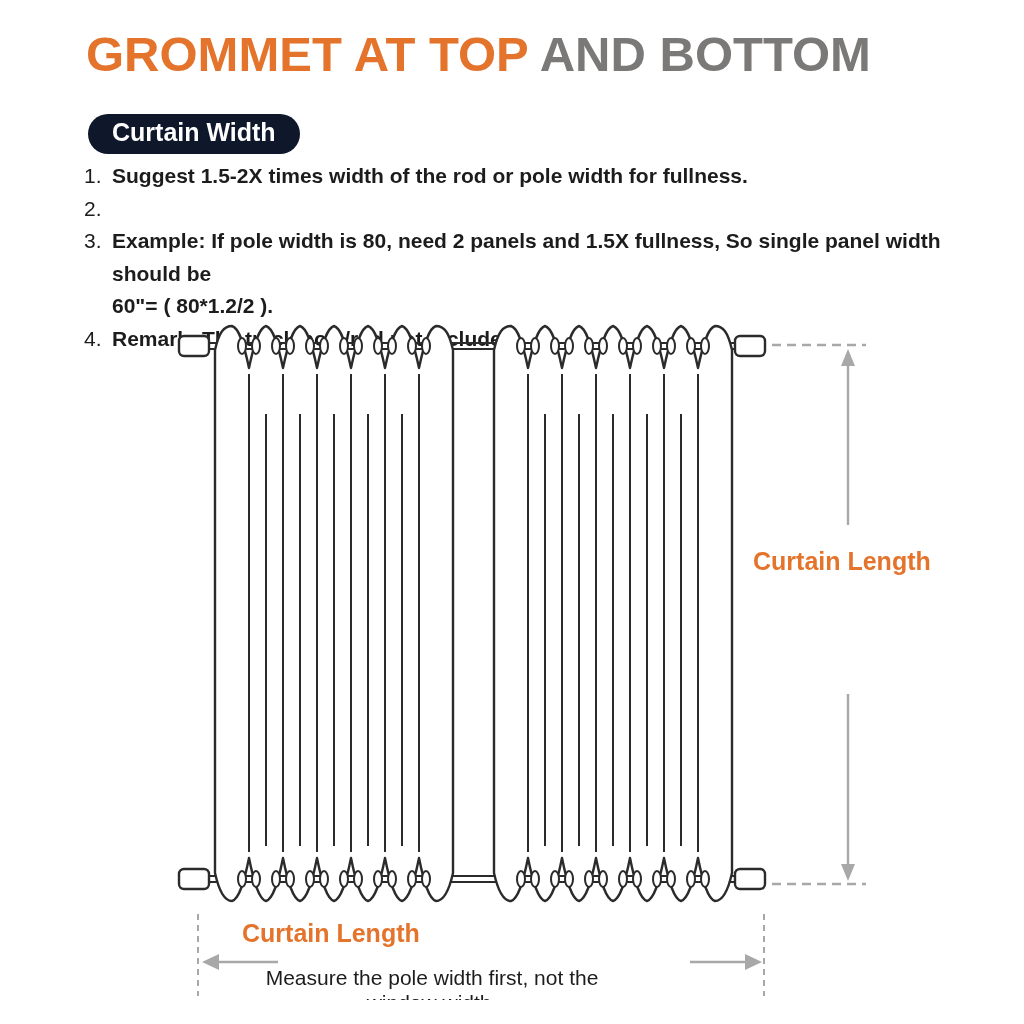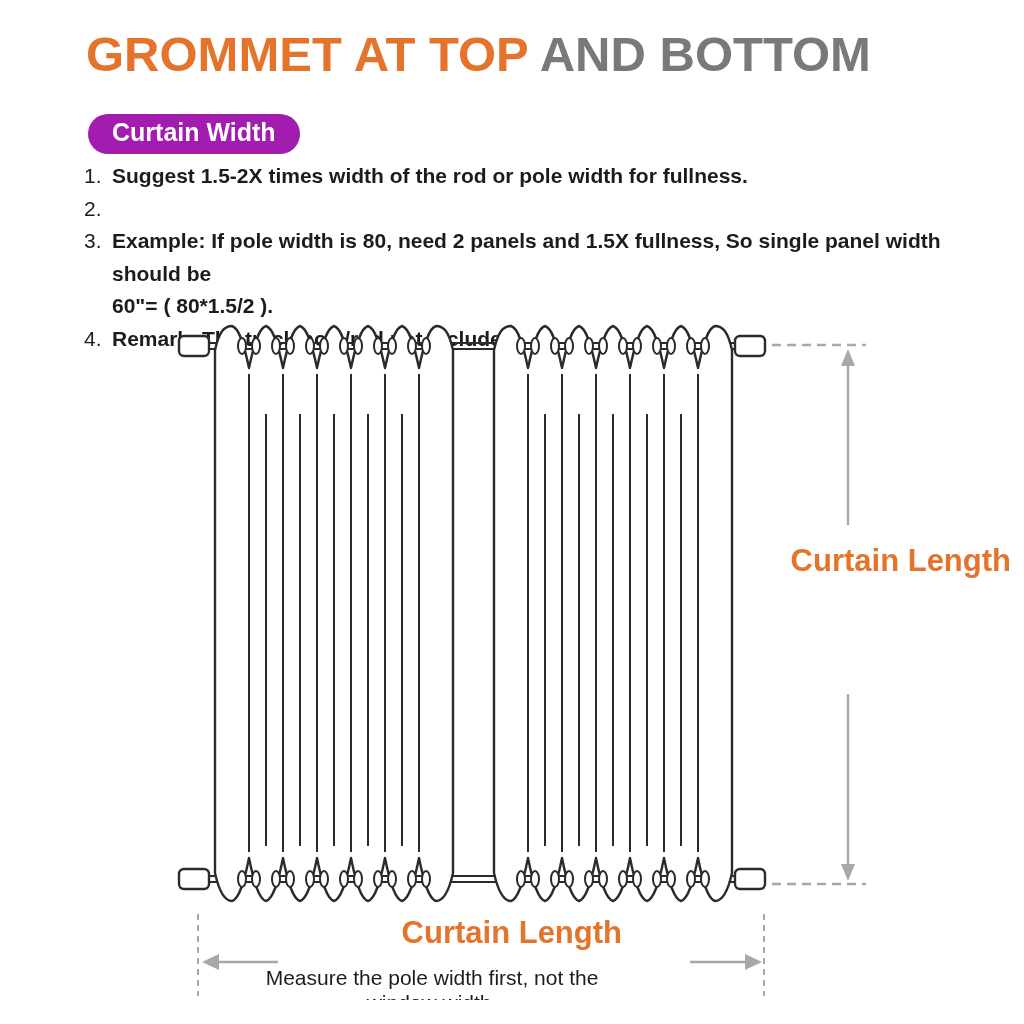--- a/index.html
+++ b/index.html
@@ -7,34 +7,34 @@
     position:relative;width:1024px;height:1000px;background:#ffffff;
     font-family:"Liberation Sans",sans-serif;color:#1d1d1d;overflow:hidden;
   }
   .title{
     position:absolute;left:86px;top:26px;font-size:49px;line-height:56px;
     font-weight:700;letter-spacing:0px;white-space:nowrap;margin:0;
   }
   .title .t-orange{color:#E4732C;}
   .title .t-gray{color:#7B7977;}
   .badge{
-    position:absolute;left:88px;top:114px;background:#a21caf;color:#ffffff;
+    position:absolute;left:88px;top:114px;background:#0f172a;color:#ffffff;
     font-size:25px;font-weight:700;padding:4px 24px 7px 24px;border-radius:24px;
   }
   .list{
     position:absolute;left:84px;top:160px;width:890px;margin:0;padding:0;
     list-style:none;font-size:21px;line-height:32.5px;color:#1c1c1c;
   }
   .list li{display:flex;}
   .list .num{flex:none;width:28px;}
   .list .txt{white-space:pre-line;font-weight:bold;}
   .diagram-svg{position:absolute;left:0;top:0;width:1024px;height:1024px;}
   .measure-v{position:absolute;left:753px;top:546px;width:258px;}
   .measure-h{position:absolute;left:242px;top:918px;width:380px;text-align:center;}
-  .m-heading{font-size:31px;font-weight:700;color:#E4732C;text-align:right;line-height:30px;}
+  .m-heading{font-size:25px;font-weight:700;color:#E4732C;text-align:left;line-height:30px;}
   .m-text{font-size:21px;line-height:24px;color:#1d1d1d;margin-top:8px;}
   .measure-h .m-text{line-height:25px;margin-top:17px;}
 </style>
 </head>
 <body>
 
 <div class="page">
 
   <h1 class="title"><span class="t-orange">GROMMET AT TOP</span><span class="t-gray"> AND BOTTOM</span></h1>
 
@@ -44,21 +44,21 @@
     <li>
         <span class="num">1.</span>
         <span class="txt">Suggest 1.5-2X times width of the rod or pole width for fullness.</span>
       </li>
     <li>
         <span class="num">2.</span>
       </li>
     <li>
         <span class="num">3.</span>
         <span class="txt">Example: If pole width is 80, need 2 panels and 1.5X fullness, So single panel width should be
-60"= ( 80*1.5/2 ).</span>
+60"= ( 80*1.2/2 ).</span>
       </li>
     <li>
         <span class="num">4.</span>
         <span class="txt">Remark: The track/pole/rod not included.</span>
       </li>
   </ol>
 
   <svg id="diagram-svg" class="diagram-svg" viewBox="0 0 1024 1024">
       <line x1="209" y1="343" x2="735" y2="343" stroke="#2B2B2B" stroke-width="2"></line>
       <line x1="209" y1="349" x2="735" y2="349" stroke="#2B2B2B" stroke-width="2"></line>

